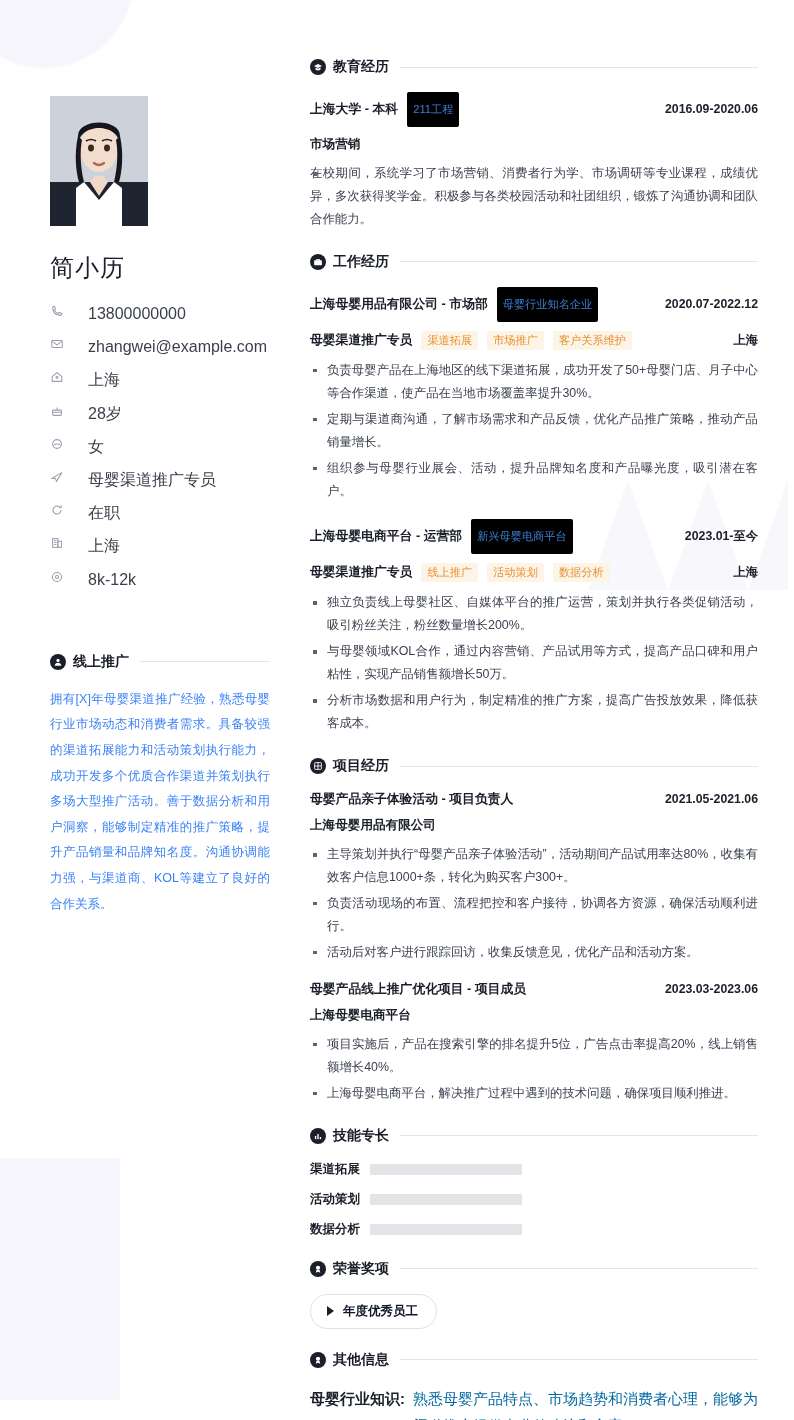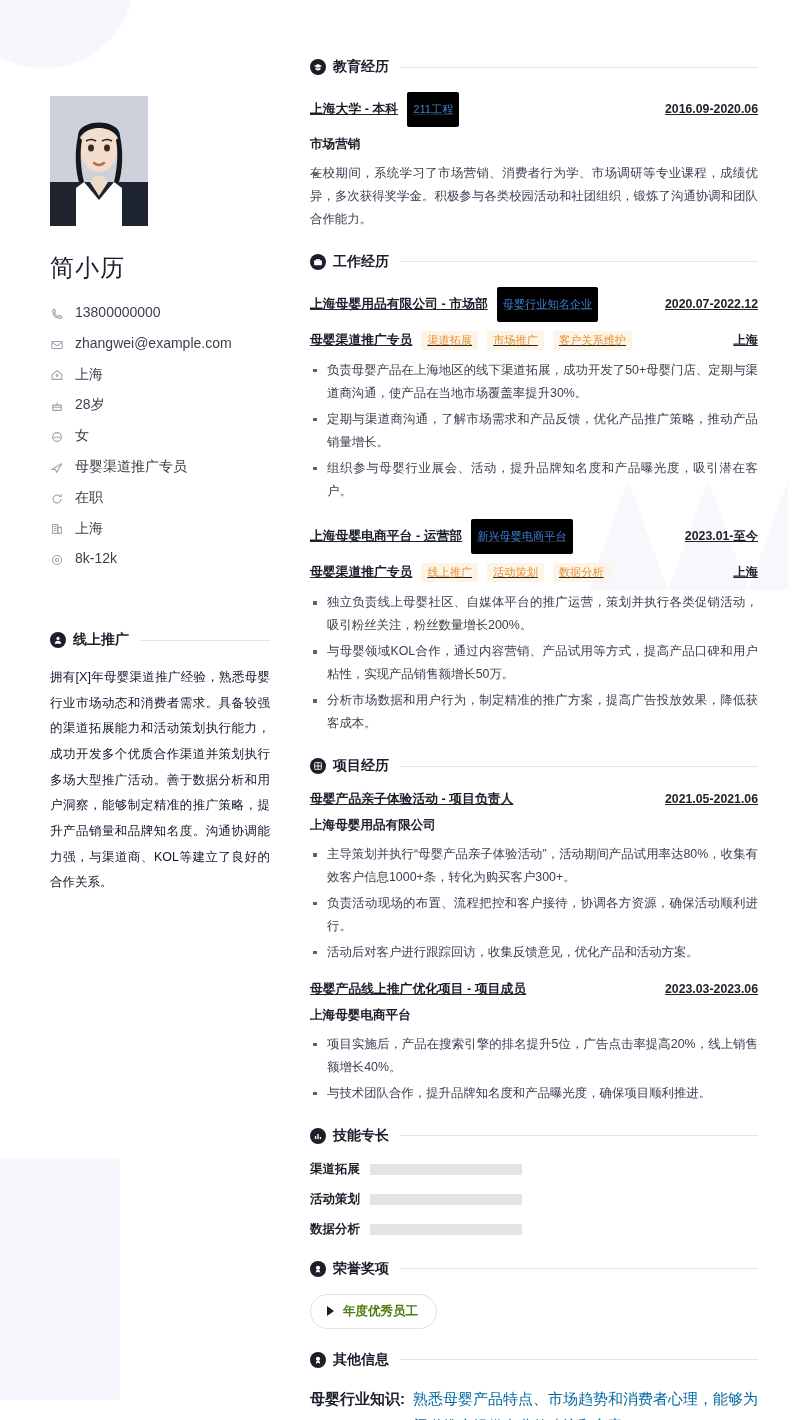--- a/index.html
+++ b/index.html
@@ -40,53 +40,52 @@
   }
   .photo svg { display: block; width: 98px; height: 130px; }
 
   .person-name {
     font-size: 24px; font-weight: 400; letter-spacing: 1px;
     color: #1b1f2a; margin-bottom: 20px;
   }
 
   .contact-list { list-style: none; }
   .contact-item {
-    display: flex; align-items: flex-end; gap: 11px;
-    font-size: 14px; color: #3a3f4b; margin-bottom: 14px;
+    display: flex; align-items: flex-start; gap: 24px;
+    font-size: 16px; color: #3a3f4b; margin-bottom: 14px;
     line-height: 1.2;
   }
   .contact-item .ico { width: 14px; height: 14px; flex: 0 0 14px; color: #9aa0ad; }
   .contact-item .ico svg { display: block; width: 14px; height: 14px; }
 
   
   .sec-head { display: flex; align-items: center; gap: 7px; margin-bottom: 16px; }
   .sec-badge {
     width: 16px; height: 16px; border-radius: 50%;
     background: #1b1f2a; color: #fff; flex: 0 0 16px;
     display: flex; align-items: center; justify-content: center;
   }
   .sec-badge svg { width: 10px; height: 10px; display: block; }
   .sec-title { font-size: 14px; font-weight: 700; color: #1b1f2a; white-space: nowrap; }
   .sec-rule { flex: 1 1 auto; height: 1px; background: #e3e5ea; margin-left: 4px; }
 
   .summary-head { margin-top: 64px; }
   .summary-text {
-    font-size: 12.5px; line-height: 2.05; color: #0f172a;
+    font-size: 12.5px; line-height: 2.05; color: #3b82f6;
     text-align: justify;
   }
 
   
   .main { width: 494px; padding: 36px 36px 0 10px; }
   .section { margin-bottom: 22px; margin-top: 22px; }
 
   .entry { margin-bottom: 17px; }
   .entry-row {
     display: flex; align-items: baseline; gap: 9px;
     margin-bottom: 9px;
-    text-decoration: underline;
   }
   .entry-main { font-size: 12.8px; font-weight: 700; color: #1b1f2a; white-space: nowrap; }
   .entry-right {
     margin-left: auto; font-size: 12.3px; font-weight: 700;
     color: #1b1f2a; white-space: nowrap; padding-left: 10px;
   }
   .tag-blue {
     font-size: 11.2px; color: #3d7fd6; background: #000000;
     padding: 10px 6px; border-radius: 2px; white-space: nowrap;
   }
@@ -120,21 +119,21 @@
     flex: 1 1 auto; height: 11px; background: #e3e4e8; border-radius: 1px;
     overflow: hidden;
   }
   .skill-fill { height: 100%; background: #e4ecf8; }
 
   
   .honor-pill {
     display: inline-flex; align-items: center; gap: 9px;
     border: 1px solid #dfe1e6; border-radius: 18px;
     padding: 8px 18px 8px 16px; font-size: 12.5px;
-    font-weight: 700; color: #4d7c0f; background: #fff;
+    font-weight: 700; color: #0f172a; background: #fff;
   }
   .honor-pill .tri {
     width: 0; height: 0; border-left: 7px solid #1b1f2a;
     border-top: 5px solid transparent; border-bottom: 5px solid transparent;
   }
 
   
   .other-row { display: flex; gap: 8px; font-size: 15px; line-height: 1.85; }
   .other-label { font-weight: 700; color: #1b1f2a; white-space: nowrap; }
   .other-value { color: #0369a1; text-align: justify; }
@@ -316,21 +315,21 @@
         <div class="entry-row">
           <span class="entry-main">母婴渠道推广专员</span>
           <span class="tags">
             <span class="tag-orange">渠道拓展</span>
             <span class="tag-orange">市场推广</span>
             <span class="tag-orange">客户关系维护</span>
           </span>
           <span class="entry-right">上海</span>
         </div>
         <ul class="bullets">
-          <li>负责母婴产品在上海地区的线下渠道拓展，成功开发了50+母婴门店、定期与渠道商沟通，使产品在当地市场覆盖率提升30%。</li>
+          <li>负责母婴产品在上海地区的线下渠道拓展，成功开发了50+母婴门店、月子中心等合作渠道，使产品在当地市场覆盖率提升30%。</li>
           <li>定期与渠道商沟通，了解市场需求和产品反馈，优化产品推广策略，推动产品销量增长。</li>
           <li>组织参与母婴行业展会、活动，提升品牌知名度和产品曝光度，吸引潜在客户。</li>
         </ul>
       </div>
 
       <div class="entry">
         <div class="entry-row">
           <span class="entry-main">上海母婴电商平台 - 运营部</span>
           <span class="tag-blue">新兴母婴电商平台</span>
           <span class="entry-right">2023.01-至今</span>
@@ -378,21 +377,21 @@
       </div>
 
       <div class="entry">
         <div class="entry-row">
           <span class="entry-main">母婴产品线上推广优化项目 - 项目成员</span>
           <span class="entry-right">2023.03-2023.06</span>
         </div>
         <div class="entry-sub">上海母婴电商平台</div>
         <ul class="bullets">
           <li>项目实施后，产品在搜索引擎的排名提升5位，广告点击率提高20%，线上销售额增长40%。</li>
-          <li>与技术团队合作，提升品牌知名度和产品曝光度，确保项目顺利推进。</li>
+          <li>上海母婴电商平台，解决推广过程中遇到的技术问题，确保项目顺利推进。</li>
         </ul>
       </div>
     </section>
 
     <section class="section">
       <div class="sec-head">
         <span class="sec-badge">
           <svg viewBox="0 0 16 16" fill="currentColor">
               <rect x="3" y="8" width="2.2" height="5"></rect>
               <rect x="6.9" y="5" width="2.2" height="8"></rect>

